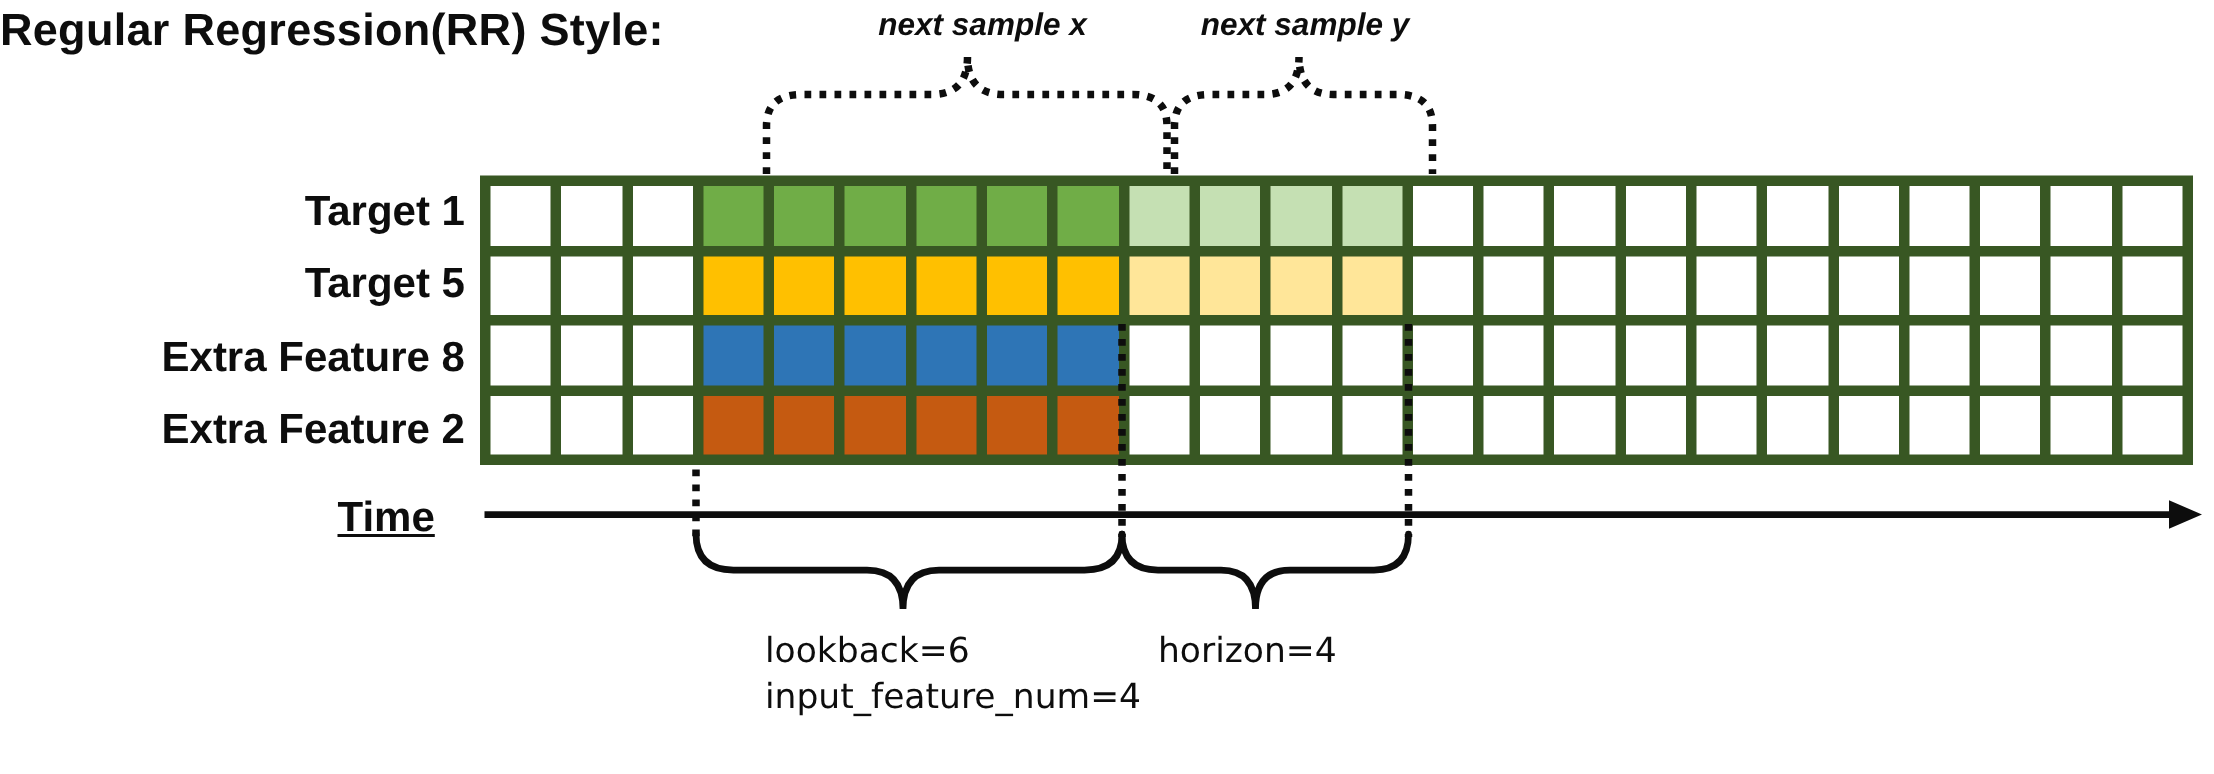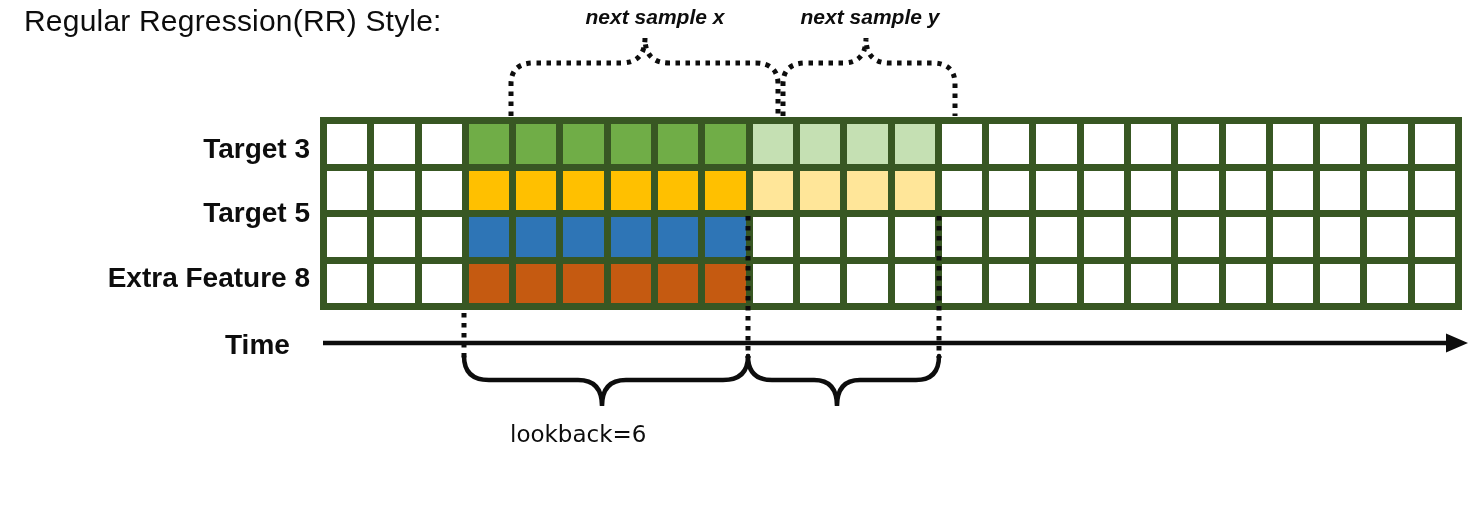--- a/index.html
+++ b/index.html
@@ -7,23 +7,23 @@
     position: relative;
     width: 1476px;
     height: 516px;
     background: #ffffff;
     font-family: "Liberation Sans", "DejaVu Sans", sans-serif;
     color: #0d0d0d;
     overflow: hidden;
   }
   .title {
     position: absolute;
-    left: 24px; top: 4px;
+    left: 0; top: 4px;
     font-size: 30px;
-    font-weight: 400;
+    font-weight: 700;
     letter-spacing: 0.2px;
     white-space: nowrap;
   }
   .next-label {
     position: absolute;
     top: 5px;
     font-size: 21px;
     font-style: italic;
     font-weight: 600;
     text-align: center;
@@ -68,20 +68,21 @@
     left: 0; top: 0;
     width: 1476px; height: 516px;
     pointer-events: none;
   }
 
   .time-label {
     position: absolute;
     left: 225px; top: 329px;
     font-size: 28px;
     font-weight: 700;
+    text-decoration: underline;
   }
 
   .annot {
     position: absolute;
     top: 419px;
     font-family: "DejaVu Sans", "Liberation Sans", sans-serif;
     font-size: 23px;
     font-weight: 400;
     line-height: 31px;
     white-space: nowrap;
@@ -93,23 +94,24 @@
 <body>
 
 <div class="canvas">
 
   <div class="title">Regular Regression(RR) Style:</div>
 
   <div class="next-label x">next sample x</div>
   <div class="next-label y">next sample y</div>
 
   <div class="row-labels">
-    <div class="row-label">Target 3</div>
+    <div class="row-label">Target 1</div>
     <div class="row-label">Target 5</div>
     <div class="row-label">Extra Feature 8</div>
+    <div class="row-label">Extra Feature 2</div>
   </div>
 
   <div class="grid" style="background: rgb(56, 87, 35);">
       <div class="cell" style="background: rgb(255, 255, 255);"></div>
       <div class="cell" style="background: rgb(255, 255, 255);"></div>
       <div class="cell" style="background: rgb(255, 255, 255);"></div>
       <div class="cell" style="background: rgb(112, 173, 71);"></div>
       <div class="cell" style="background: rgb(112, 173, 71);"></div>
       <div class="cell" style="background: rgb(112, 173, 71);"></div>
       <div class="cell" style="background: rgb(112, 173, 71);"></div>
@@ -217,18 +219,20 @@
     <polygon points="1446,333.5 1468,343 1446,352.5" fill="#0d0d0d"></polygon>
 
     <path d="M 464,356 Q 464,380 489,380 L 578,380 Q 602,380 602,406 Q 602,380 626,380 L 723,380 Q 748,380 748,356" fill="none" stroke="#0d0d0d" stroke-width="4.5" stroke-linecap="round"></path>
     <path d="M 748,356 Q 748,380 772,380 L 814,380 Q 837,380 837,406 Q 837,380 860,380 L 916,380 Q 939,380 939,356" fill="none" stroke="#0d0d0d" stroke-width="4.5" stroke-linecap="round"></path>
   </svg>
 
   <div class="time-label">Time</div>
 
   <div class="annot input">
     <div>lookback=6</div>
+    <div>input_feature_num=4</div>
   </div>
 
   <div class="annot output">
+    <div>horizon=4</div>
   </div>
 
 </div>
 
 </body></html>

